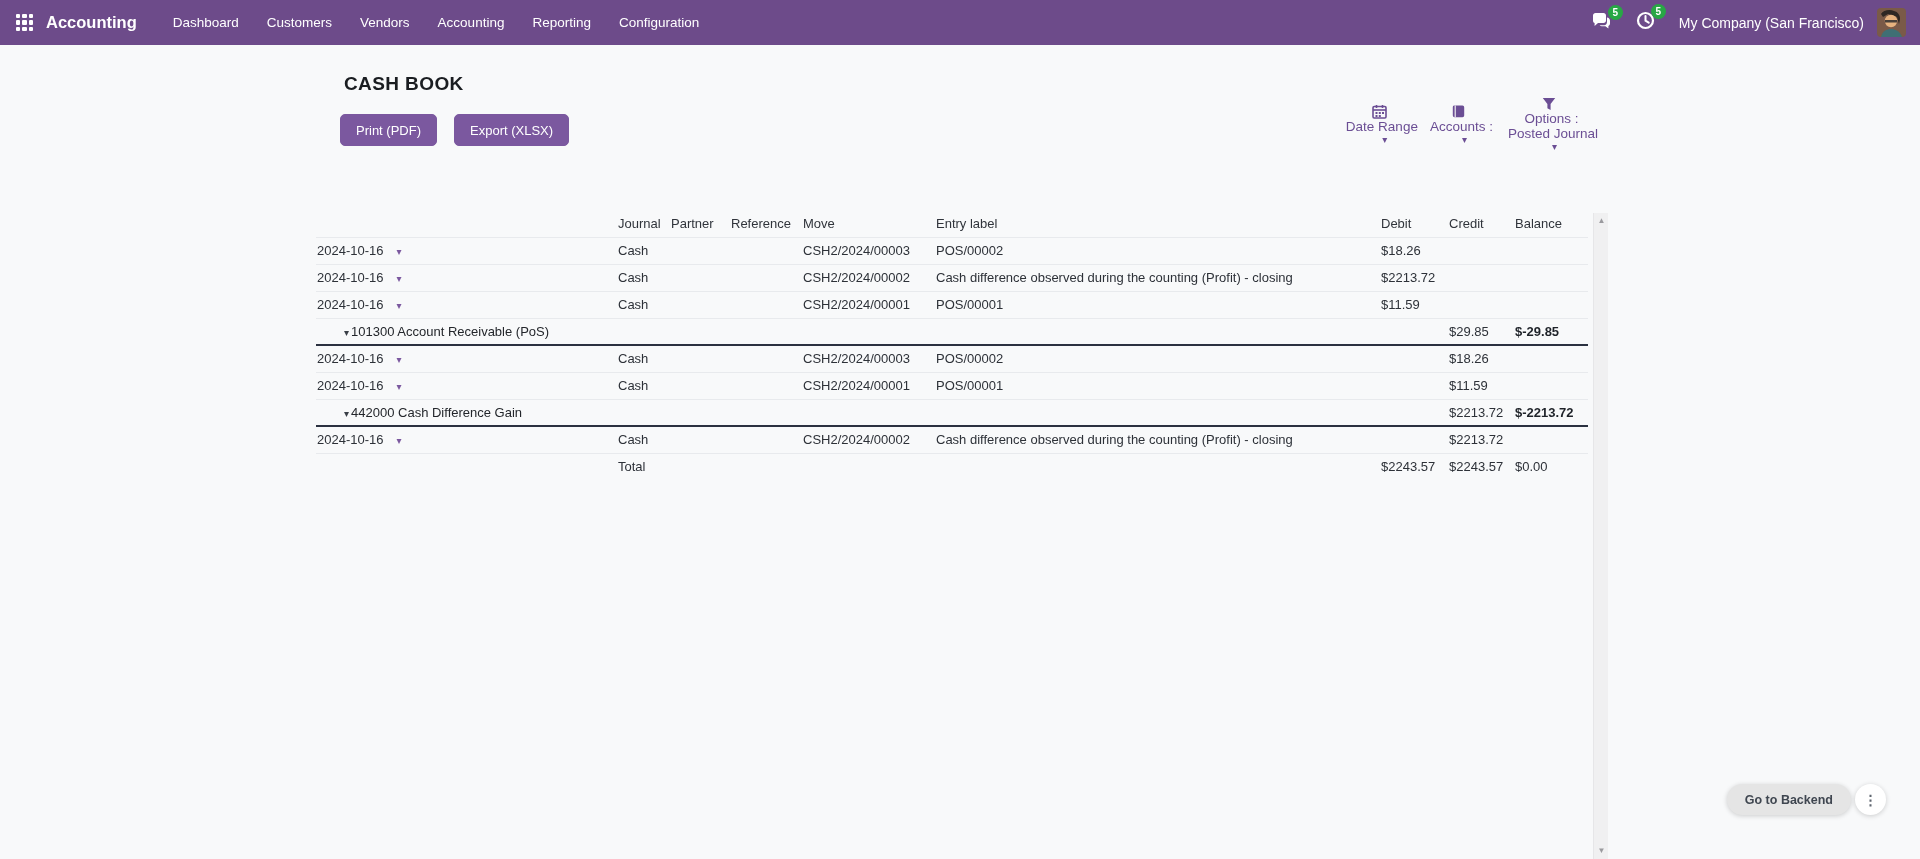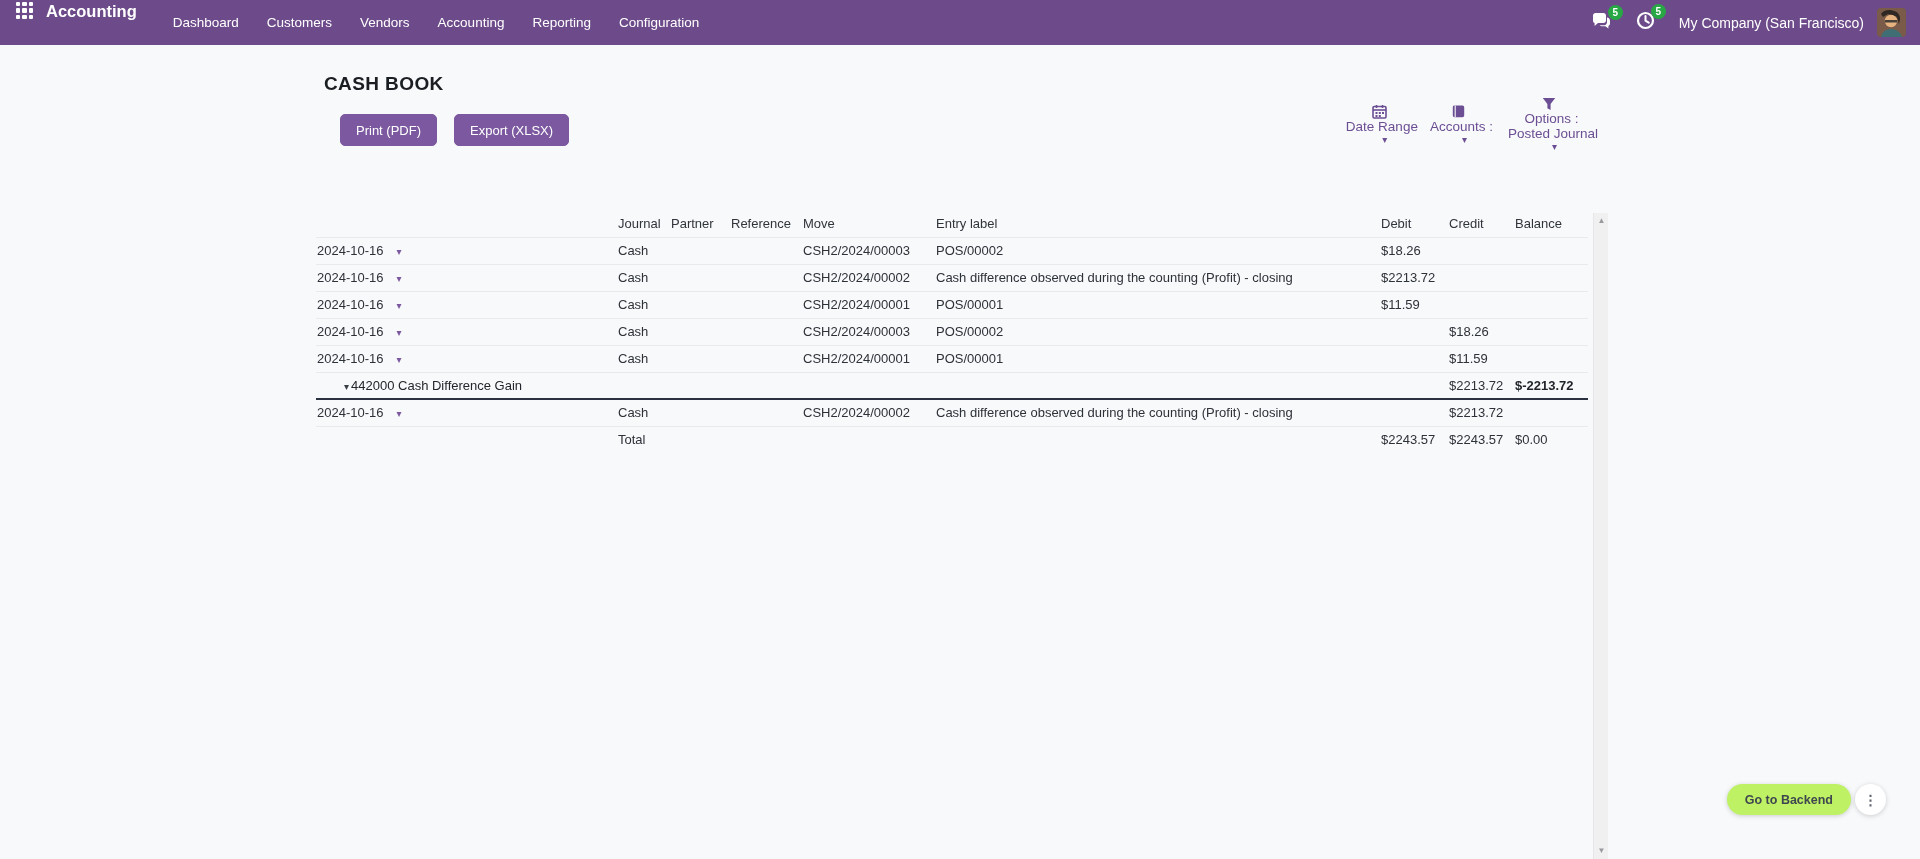--- a/index.html
+++ b/index.html
@@ -2,37 +2,37 @@
 <html><head>
 <meta charset="utf-8">
 <style>
   * { margin:0; padding:0; box-sizing:border-box; }
   html,body { width:1920px; height:859px; overflow:hidden; background:#f8f9fa;
               font-family:"Liberation Sans", sans-serif; }
 
   
   .navbar { position:absolute; left:0; top:0; width:1920px; height:45px;
             background:#6d4b8a; display:flex; align-items:center; color:#fff; }
-  .nav-left { display:flex; align-items:flex-start; padding-left:16px; }
+  .nav-left { display:flex; align-items:center; padding-left:16px; }
   .apps-grid { width:17px; height:17px; display:grid; grid-template-columns:repeat(3,1fr);
                gap:2px; margin-right:13px; cursor:pointer; }
   .apps-grid span { background:#fff; border-radius:1px; }
   .brand { font-size:16.5px; font-weight:700; margin-right:22px; cursor:pointer; }
   .menu { display:flex; align-items:center; }
   .menu-item { font-size:13.5px; padding:13px 14px; cursor:pointer; white-space:nowrap; }
   .nav-right { position:absolute; right:14px; top:0; height:45px; display:flex; align-items:center; }
   .nav-icon-wrap { position:relative; margin-right:24px; cursor:pointer; }
   .badge { position:absolute; top:-7px; right:-11px; background:#28a745; color:#fff;
            font-size:10px; font-weight:700; min-width:15px; height:15px; border-radius:8px;
            display:flex; align-items:center; justify-content:center; padding:0 3px; }
   .company { font-size:14px; margin-right:13px; cursor:pointer; white-space:nowrap; }
   .avatar { width:29px; height:29px; border-radius:4px; overflow:hidden; cursor:pointer; }
 
   
-  .page-title { position:absolute; left:324px; top:73px; font-size:19px; font-weight:700;
+  .page-title { position:absolute; left:344px; top:73px; font-size:19px; font-weight:700;
                 color:#1a1d21; letter-spacing:.4px; }
   .btn-row { position:absolute; left:326px; top:114px; display:flex; gap:17px;margin-left:14px; }
   .btn { background:#7b589f; color:#fff; border:1px solid #7b589f; border-radius:5px;
          font-size:13px; font-weight:500; height:32px; padding:0 15px; cursor:pointer;
          font-family:"Liberation Sans", sans-serif; }
 
   
   .filters { position:absolute; top:112px; right:322px; display:flex; align-items:center;
              height:24px; color:#6b4e94; font-size:13.5px; }
   .filter-item { display:flex; align-items:center; margin-left:12px; cursor:pointer;flex-direction:column; }
@@ -56,21 +56,21 @@
 
   
   .vscroll { position:absolute; left:1593px; top:213px; width:15px; height:646px;
              background:#f0f0f1; border-left:1px solid #e6e6e8; }
   .vscroll .arr { position:absolute; left:0; width:15px; height:14px; color:#9a9a9e;
                   font-size:8px; text-align:center; line-height:14px; cursor:pointer; }
   .arr-up { top:1px; } .arr-dn { bottom:1px; }
 
   
   .backend-wrap { position:absolute; top:784px; right:34px; display:flex; align-items:center; gap:4px; }
-  .backend-btn { background:#bef264; border:none; border-radius:16px; height:31px; padding:0 18px;
+  .backend-btn { background:#e5e5e5; border:none; border-radius:16px; height:31px; padding:0 18px;
                  font-size:12.5px; font-weight:700; color:#3f4650; cursor:pointer;
                  box-shadow:0 1px 5px rgba(0,0,0,.18); font-family:"Liberation Sans", sans-serif; }
   .kebab-btn { background:#fff; border:none; border-radius:50%; width:31px; height:31px;
                font-size:14px; font-weight:700; color:#5f6670; cursor:pointer;
                box-shadow:0 1px 5px rgba(0,0,0,.18); }
 </style>
 </head>
 <body>
 
 <div class="navbar">
@@ -213,20 +213,26 @@
           <td class="c-date"><span>2024-10-16</span><span class="dd-caret">▾</span></td>
           <td>Cash</td>
           <td></td>
           <td></td>
           <td>CSH2/2024/00001</td>
           <td>POS/00001</td>
           <td>$11.59</td>
           <td></td>
           <td></td>
         </tr>
+        <tr class="row-group">
+          <td class="c-group" colspan="6"><span class="grp-caret">▾</span><span>101300 Account Receivable (PoS)</span></td>
+          <td></td>
+          <td>$29.85</td>
+          <td class="bold">$-29.85</td>
+        </tr>
         <tr class="row-detail">
           <td class="c-date"><span>2024-10-16</span><span class="dd-caret">▾</span></td>
           <td>Cash</td>
           <td></td>
           <td></td>
           <td>CSH2/2024/00003</td>
           <td>POS/00002</td>
           <td></td>
           <td>$18.26</td>
           <td></td>

